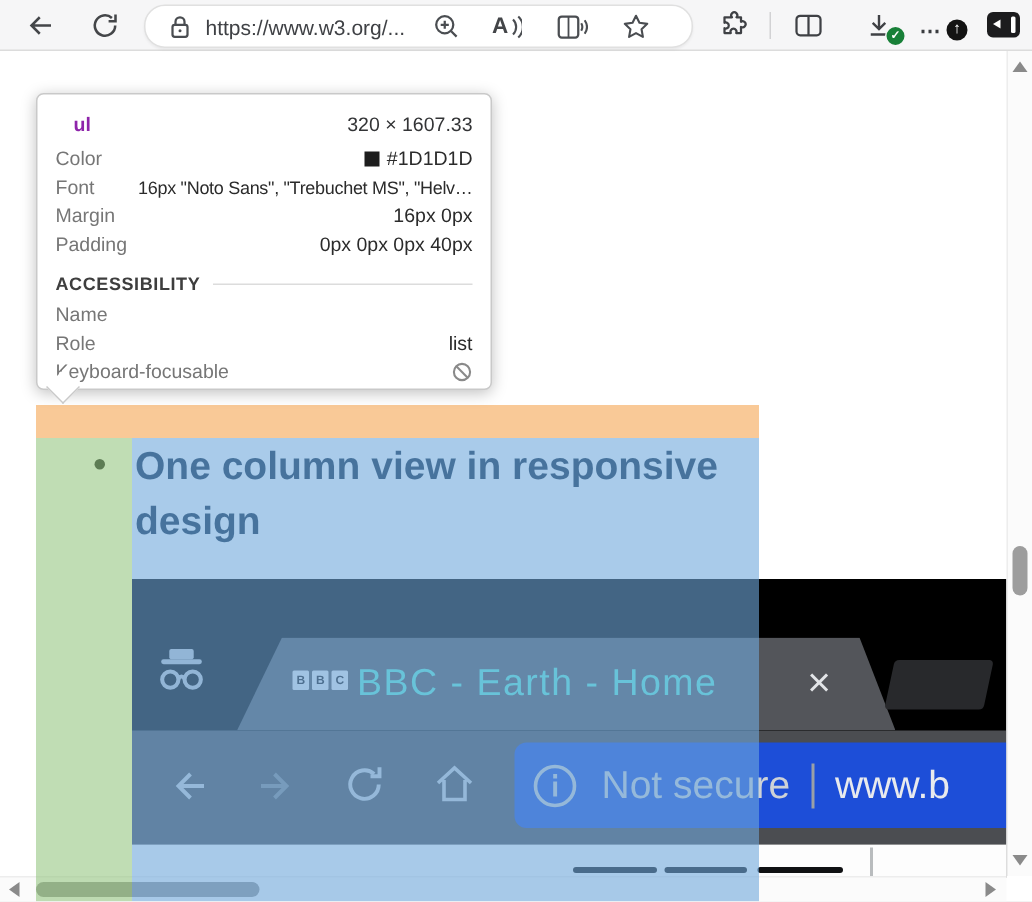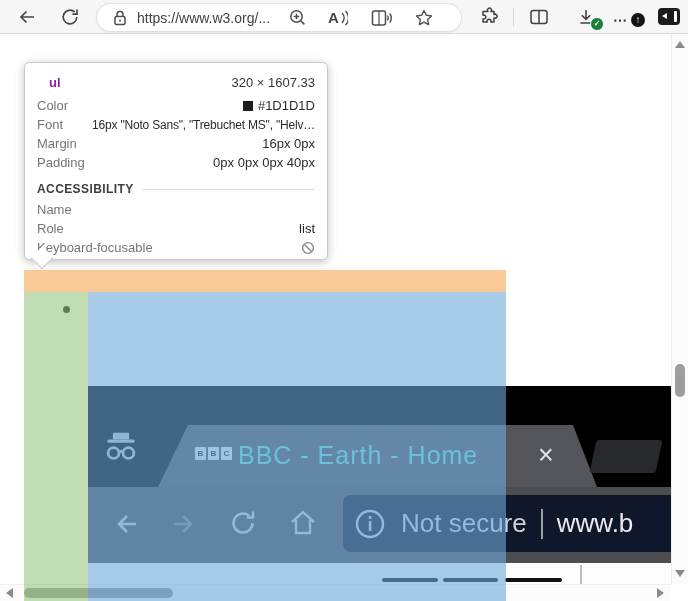--- a/index.html
+++ b/index.html
@@ -38,21 +38,21 @@
             clip-path:polygon(30px 0,415px 0,439px 62px,0 62px);}
   #shot-tab2{left:505px;top:54px;width:66px;height:33px;background:#28292c;transform:skewX(-12deg);border-radius:3px;}
   #shot-close{left:446px;top:53px;width:24px;height:32px;color:#e3e5e8;font-size:27px;line-height:32px;text-align:center;}
   #favicon-row{left:107px;top:61px;display:flex;gap:2px;}
   .bbc-block{width:11px;height:13px;background:#e8eaed;border-radius:1px;color:#191b1e;font-size:8px;
              font-weight:bold;text-align:center;line-height:13px;}
   #shot-title{left:150px;top:55px;color:#5eead4;font-size:25px;letter-spacing:1px;white-space:nowrap;}
   #incog{left:14px;top:42px;color:#c6c9cd;}
   #shot-toolbar{left:0;top:101px;width:583px;height:76px;background:#4b4d51;}
   .nav-ico{color:#ccd0d5;}
-  #shot-urlbar{left:255px;top:8px;width:340px;height:57px;background:#0f172a;border-radius:8px;display:flex;align-items:center;overflow:hidden;}
+  #shot-urlbar{left:255px;top:8px;width:340px;height:57px;background:#1d4ed8;border-radius:8px;display:flex;align-items:center;overflow:hidden;}
   #shot-secure{color:#ced2d6;font-size:26px;margin-left:14px;white-space:nowrap;}
   #shot-urldiv{width:2px;height:30px;background:#9aa0a6;margin:0 14px;}
   #shot-domain{color:#e8eaed;font-size:26px;white-space:nowrap;}
   #shot-bottom{left:0;top:177px;width:583px;height:22px;background:#fdfdfd;}
   .shot-dash{position:absolute;top:15px;height:4px;background:#101113;border-radius:2px;}
   #shot-vline{position:absolute;left:492px;top:2px;width:2px;height:19px;background:#b9bcbe;}
 
   
   #ov-margin{left:24px;top:270px;width:482px;height:22px;background:rgba(246,178,107,.70);z-index:20;}
   #ov-padding{left:24px;top:292px;width:64px;height:309px;background:rgba(147,196,125,.58);z-index:20;}
@@ -86,20 +86,21 @@
   .tri-left{border-top:5px solid transparent;border-bottom:5px solid transparent;border-right:7px solid #8a8a8a;}
   .tri-right{border-top:5px solid transparent;border-bottom:5px solid transparent;border-left:7px solid #8a8a8a;}
 </style>
 </head>
 <body>
 
 <div id="screen">
 
 
   <div class="abs" id="list-bullet"></div>
+  <div class="abs" id="list-heading">One column view in responsive design</div>
 
   <div class="abs" id="shot">
     <div class="abs" id="shot-tab"></div>
     <div class="abs" id="shot-tab2"></div>
     <svg class="abs" id="incog" width="38" height="42" viewBox="0 0 28 30">
       <rect x="8" y="3" width="12" height="5" rx="1" fill="currentColor"></rect>
       <rect x="4" y="8" width="20" height="2.4" rx="1.2" fill="currentColor"></rect>
       <circle cx="8.5" cy="18" r="4" fill="none" stroke="currentColor" stroke-width="2"></circle>
       <circle cx="19.5" cy="18" r="4" fill="none" stroke="currentColor" stroke-width="2"></circle>
       <path d="M12.5 17.5 q1.5 -2 3 0" fill="none" stroke="currentColor" stroke-width="2"></path>

